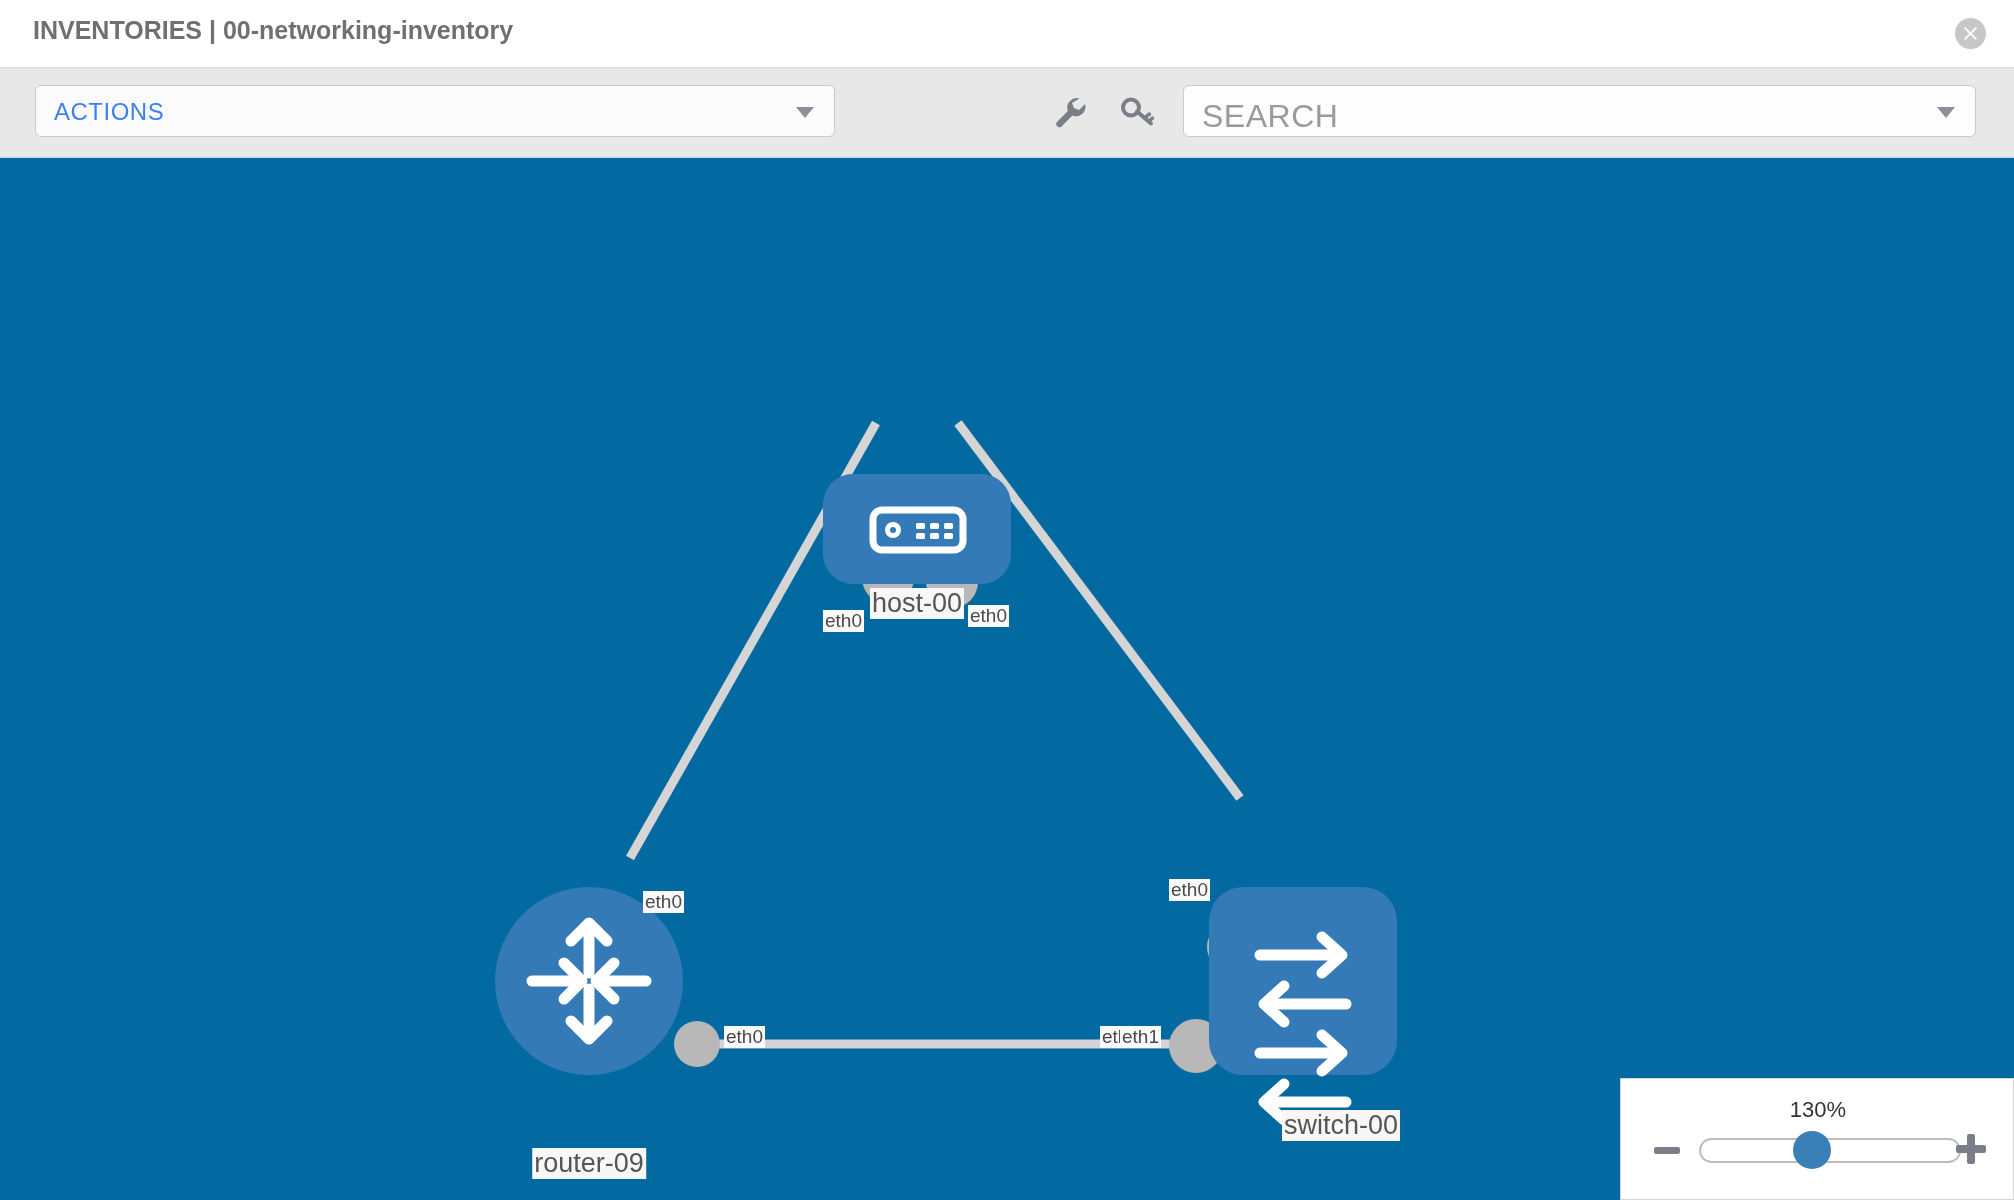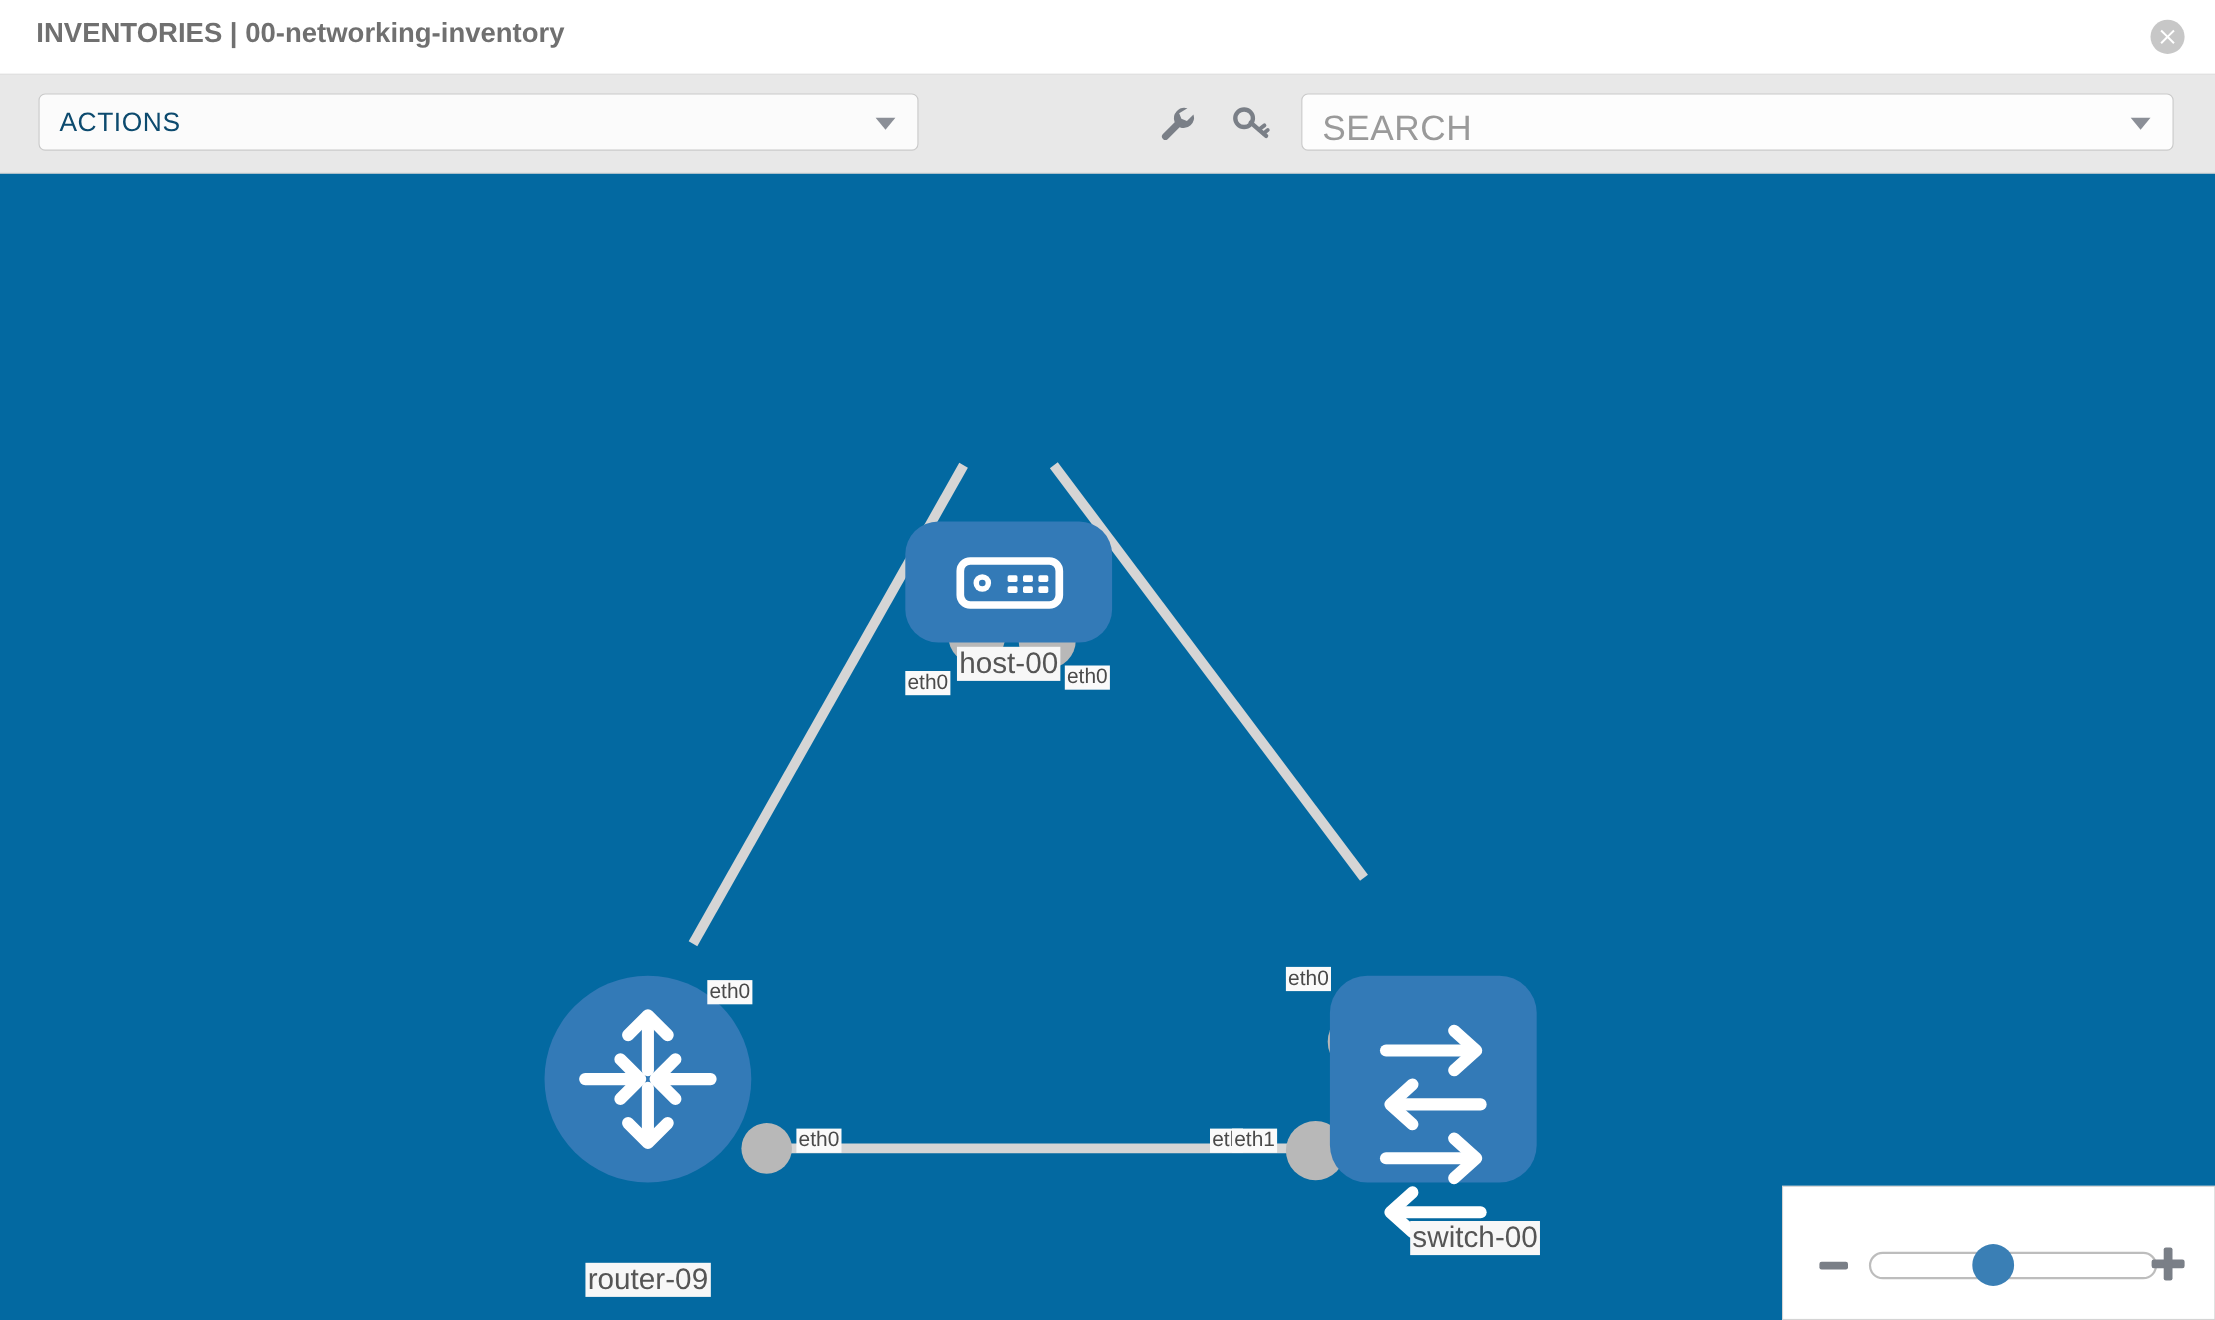--- a/index.html
+++ b/index.html
@@ -67,21 +67,21 @@
     border: 1px solid #c9c9c9;
     border-radius: 6px;
     box-sizing: border-box;
     cursor: pointer;
   }
   #actions-select .sel-label {
     position: absolute;
     left: 18px;
     top: 12px;
     font-size: 24px;
-    color: #0c4a6e;
+    color: #3b82f6;
     letter-spacing: 0.5px;
   }
   .caret {
     position: absolute;
     right: 20px;
     top: 21px;
     width: 0; height: 0;
     border-left: 9px solid transparent;
     border-right: 9px solid transparent;
     border-top: 11px solid #8b8f97;
@@ -336,20 +336,21 @@
   <div class="edge-label" style="left:823px; top:452px;">eth0</div>
   <div class="edge-label" style="left:968px; top:447px;">eth0</div>
   <div class="edge-label" style="left:643px; top:733px;">eth0</div>
   <div class="edge-label" style="left:1169px; top:721px;">eth0</div>
   <div class="edge-label" style="left:724px; top:868px;">eth0</div>
   <div class="edge-label" style="left:1100px; top:868px;">eth</div>
   <div class="edge-label" style="left:1120px; top:868px;">eth1</div>
 </div>
 
 <div id="zoom-panel">
+  <div id="zoom-value">130%</div>
 
   <div id="zoom-minus">
     <svg width="32" height="32" viewBox="0 0 32 32">
       <rect x="3" y="12" width="26" height="7" rx="2" fill="#7a7f87"></rect>
     </svg>
   </div>
 
   <div id="zoom-slider"></div>
   <div id="zoom-thumb"></div>
 

